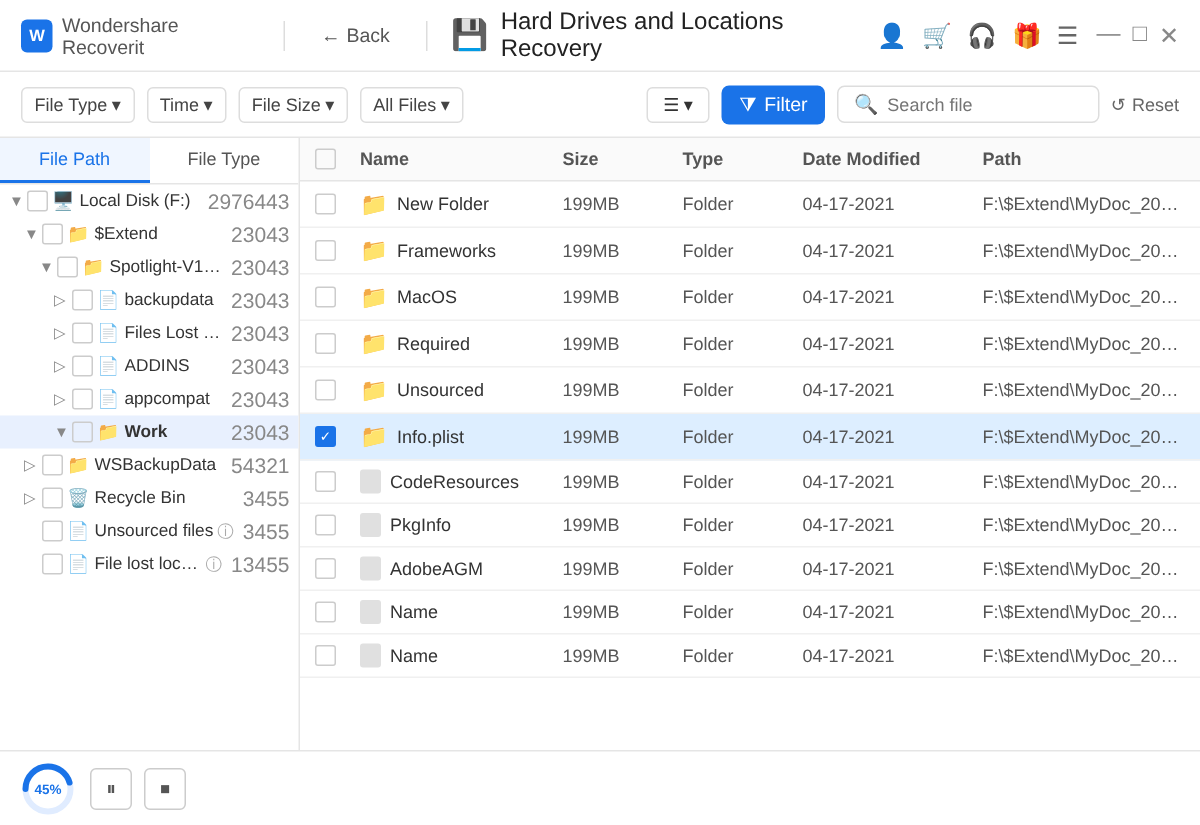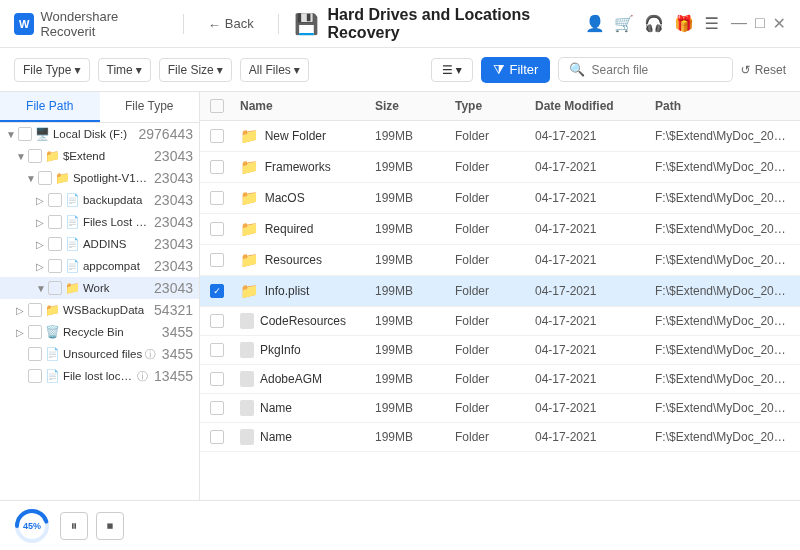--- a/index.html
+++ b/index.html
@@ -6,21 +6,21 @@
     body { font-family: -apple-system, BlinkMacSystemFont, 'Segoe UI', sans-serif; background: #f5f6fa; width: 800px; height: 550px; overflow: hidden; font-size: 13px; color: #333; }
 
     
     .titlebar { display: flex; align-items: center; justify-content: space-between; background: #fff; padding: 8px 14px; border-bottom: 1px solid #e5e5e5; height: 48px; }
     .titlebar-left { display: flex; align-items: center; gap: 10px; }
     .titlebar-logo { display: flex; align-items: center; gap: 6px; font-size: 13px; color: #555; }
     .logo-icon { width: 22px; height: 22px; background: #1a73e8; border-radius: 4px; display: flex; align-items: center; justify-content: center; color: white; font-size: 11px; font-weight: bold; }
     .back-btn { display: flex; align-items: center; gap: 4px; color: #555; cursor: pointer; font-size: 13px; padding: 4px 8px; border-radius: 4px; }
     .page-title-section { display: flex; align-items: center; gap: 8px; }
     .hdd-icon { color: #1a73e8; font-size: 20px; }
-    .page-title { font-size: 16px; font-weight: 700; color: #222; }
+    .page-title { font-size: 16px; font-weight: 400; color: #222; }
     .titlebar-right { display: flex; align-items: center; gap: 12px; }
     .titlebar-icons { display: flex; align-items: center; gap: 10px; color: #666; font-size: 16px; }
     .titlebar-icons span { cursor: pointer; }
     .window-controls { display: flex; gap: 8px; color: #888; font-size: 14px; }
     .window-controls span { cursor: pointer; font-size: 16px; }
 
     
     .toolbar { display: flex; align-items: center; justify-content: space-between; background: #fff; padding: 6px 14px; border-bottom: 1px solid #e5e5e5; height: 44px; }
     .toolbar-left { display: flex; align-items: center; gap: 8px; }
     .dropdown-btn { display: flex; align-items: center; gap: 3px; padding: 4px 8px; border: 1px solid #ddd; border-radius: 4px; background: #fff; cursor: pointer; font-size: 12px; color: #444; }
@@ -212,21 +212,21 @@
       <div class="tree-check"></div>
       <span class="tree-icon">📄</span>
       <span class="tree-label">appcompat</span>
       <span class="tree-count">23043</span>
     </div>
 
     <div class="tree-item indent3 selected">
       <span class="tree-toggle">▼</span>
       <div class="tree-check"></div>
       <span class="tree-icon">📁</span>
-      <span class="tree-label" style="font-weight:400;">Work</span>
+      <span class="tree-label" style="font-weight:700;">Work</span>
       <span class="tree-count">23043</span>
     </div>
 
     <div class="tree-item indent1">
       <span class="tree-toggle">▷</span>
       <div class="tree-check"></div>
       <span class="tree-icon">📁</span>
       <span class="tree-label">WSBackupData</span>
       <span class="tree-count">54321</span>
     </div>
@@ -326,21 +326,21 @@
         <div class="col-val">04-17-2021</div>
         <div class="col-val" style="overflow:hidden;text-overflow:ellipsis;white-space:nowrap;">F:\$Extend\MyDoc_2020\MyDoc_2020\M...</div>
       </div>
 
       <div class="table-row">
         <div>
             <div class="row-check"></div>
           </div>
         <div class="file-name-cell">
             <span class="folder-icon">📁</span>
-            <span>Resources</span>
+            <span>Unsourced</span>
           </div>
         <div class="col-val">199MB</div>
         <div class="col-val">Folder</div>
         <div class="col-val">04-17-2021</div>
         <div class="col-val" style="overflow:hidden;text-overflow:ellipsis;white-space:nowrap;">F:\$Extend\MyDoc_2020\MyDoc_2020\M...</div>
       </div>
 
       <div class="table-row selected">
         <div>
             <div class="row-check checked">✓</div>

